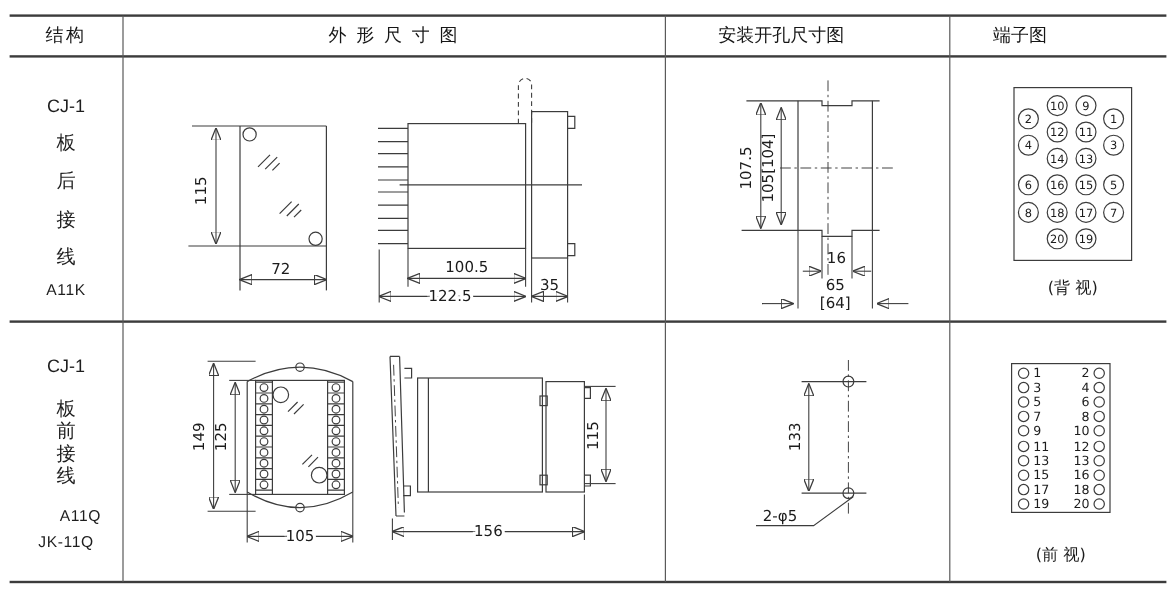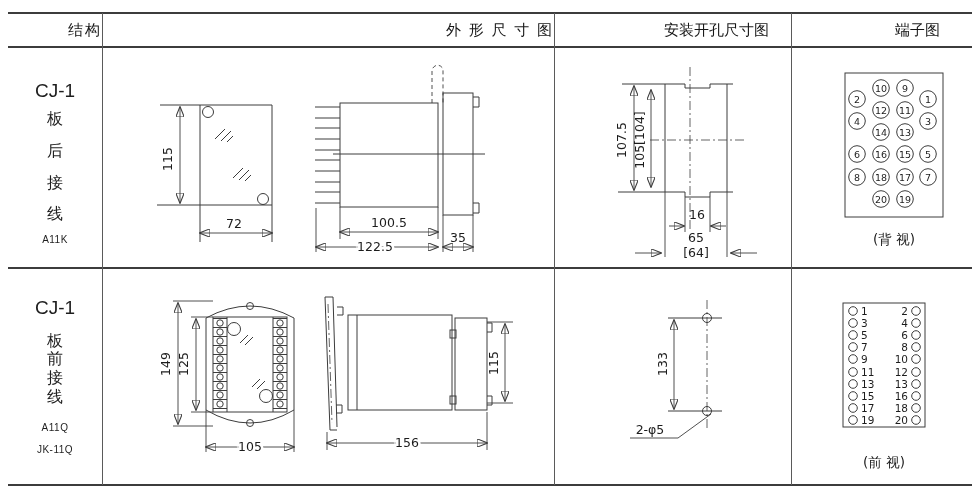--- a/index.html
+++ b/index.html
@@ -1,24 +1,24 @@
 <!DOCTYPE html>
 <html><head>
 <meta charset="utf-8">
 <style>
   html,body{margin:0;padding:0;background:#ffffff;}
   body{width:980px;height:495px;position:relative;font-family:"Liberation Sans",sans-serif;color:#1e1e1e;overflow:hidden;}
   .hline{position:absolute;background:#3c3c3c;}
   .vline{position:absolute;background:#5a5a5a;width:1.2px;}
-  .hdr{position:absolute;top:13px;height:34px;line-height:34px;text-align:right;font-size:15px;color:#161616;font-family:Liberation Serif, serif;}
+  .hdr{position:absolute;top:13px;height:34px;line-height:34px;text-align:center;font-size:15px;color:#161616;}
   .sp{letter-spacing:2px;}
   .sline{position:absolute;text-align:center;}
-  .model{font-size:19px;}
+  .model{font-size:15px;}
   .ch{font-size:16px;}
-  .code{font-size:10px;letter-spacing:0.5px;}
+  .code{font-size:13px;letter-spacing:0.5px;}
   svg{position:absolute;overflow:visible;}
   svg line,svg path,svg rect,svg circle{stroke:#3c3c3c;fill:none;stroke-width:1;}
   .dim{stroke-width:0.9;}
   .cl{stroke-dasharray:9 3 2 3;stroke-width:0.8;}
   .dsh{stroke-dasharray:4 3;stroke-width:0.9;}
   svg text{fill:#1c1c1c;stroke:none;font-family:"DejaVu Sans","Liberation Sans",sans-serif;}
   .dt{font-size:12.5px;text-anchor:middle;}
   .halo{paint-order:stroke;stroke:#ffffff;stroke-width:5px;}
   .tn1{font-size:9.5px;text-anchor:middle;}
   .tn2{font-size:10.5px;}
@@ -170,21 +170,21 @@
   </g>
   <text class="view" x="102" y="197">(背 视)</text>
 </svg>
 
 <div>
   <div class="sline model" style="left:8px;width:94px;top:297px">CJ-1</div>
   <div class="sline ch" style="left:8px;width:94px;top:331px">板</div>
   <div class="sline ch" style="left:8px;width:94px;top:349px">前</div>
   <div class="sline ch" style="left:8px;width:94px;top:368px">接</div>
   <div class="sline ch" style="left:8px;width:94px;top:387px">线</div>
-  <div class="sline code" style="left:8px;width:94px;top:422px">A11Q</div>
+  <div class="sline code" style="left:20px;width:94px;top:422px">A11Q</div>
   <div class="sline code" style="left:8px;width:94px;top:444px">JK-11Q</div>
 </div>
 
 <svg style="left:103px;top:268px" width="452" height="218" viewBox="0 0 452 218">
   <g>
     <path d="M103,50Q147,26 191,50"></path>
     <path d="M103,142Q147,168 191,142"></path>
     <line x1="103" y1="50" x2="103" y2="142"></line>
     <line x1="191" y1="50" x2="191" y2="142"></line>
     <circle cx="147" cy="38" r="3.5"></circle>

